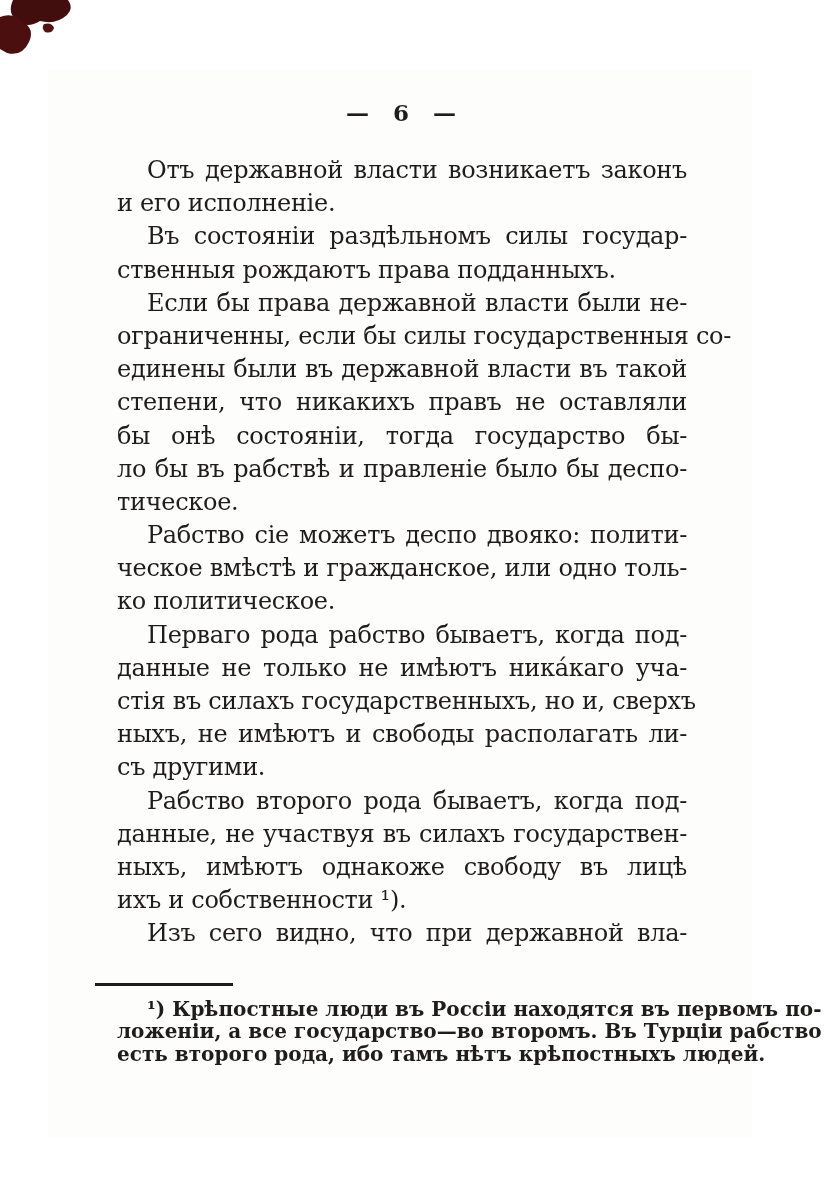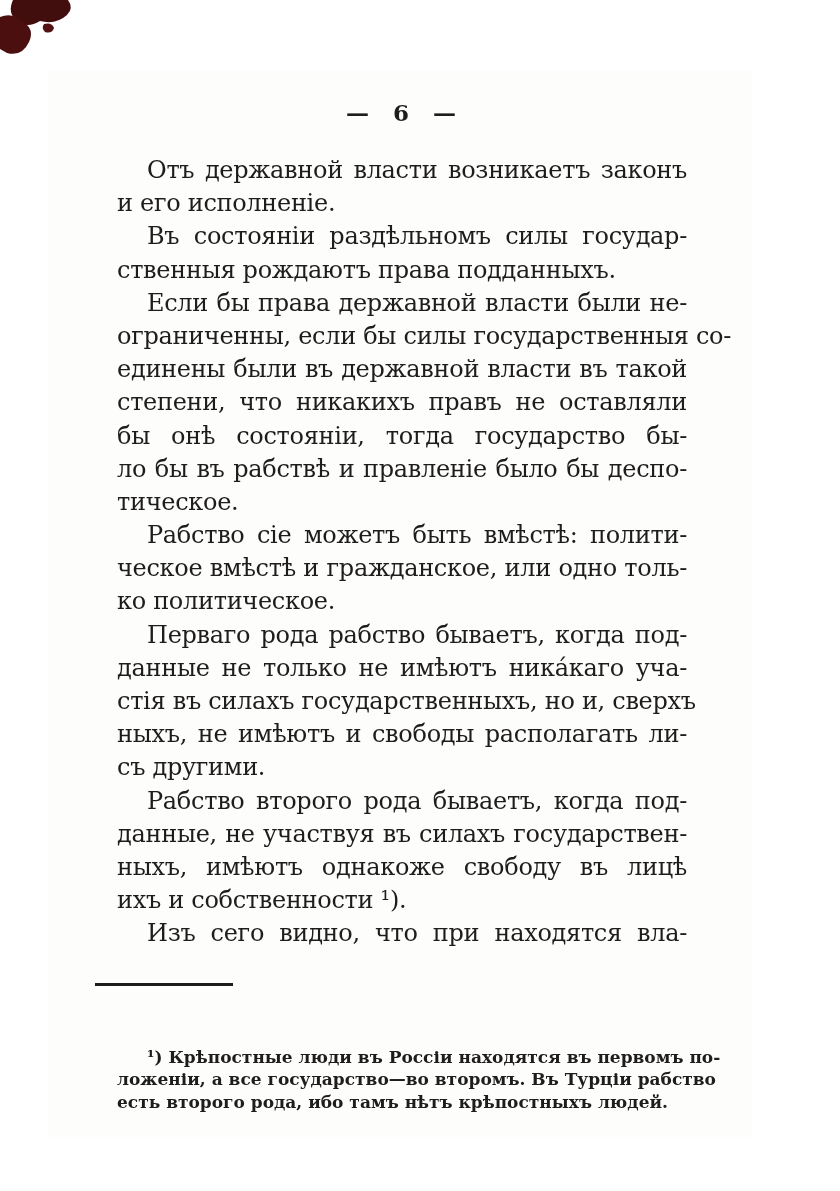--- a/index.html
+++ b/index.html
@@ -58,24 +58,23 @@
   .footnote-rule {
     position: absolute;
     left: 95px; top: 983px;
     width: 138px; height: 3px;
     background: #1f1d1b;
   }
   .footnote {
     position: absolute;
     left: 117px; top: 998px;
     width: 570px;
-    font-size: 17px;
+    font-size: 20px;
     font-weight: bold;
     line-height: 22.3px;
-    margin-top: 48px;
   }
   .footnote .tl { height: 22.3px; }
 </style>
 </head>
 <body>
 
 <div class="stage">
 
   <div class="scan-area"></div>
 
@@ -95,36 +94,36 @@
     <div class="tl end">ственныя рождаютъ права подданныхъ.</div>
 
     <div class="tl jl ind">Если бы права державной власти были не-</div>
     <div class="tl jl">ограниченны, если бы силы государственныя со-</div>
     <div class="tl jl">единены были въ державной власти въ такой</div>
     <div class="tl jl">степени, что никакихъ правъ не оставляли</div>
     <div class="tl jl">бы онѣ состояніи, тогда государство бы-</div>
     <div class="tl jl">ло бы въ рабствѣ и правленіе было бы деспо-</div>
     <div class="tl end">тическое.</div>
 
-    <div class="tl jl ind">Рабство сіе можетъ быть вмѣстѣ: полити-</div>
+    <div class="tl jl ind">Рабство сіе можетъ деспо двояко: полити-</div>
     <div class="tl jl">ческое вмѣстѣ и гражданское, или одно толь-</div>
     <div class="tl end">ко политическое.</div>
 
     <div class="tl jl ind">Перваго рода рабство бываетъ, когда под-</div>
     <div class="tl jl">данные не только не имѣютъ ника́каго уча-</div>
     <div class="tl jl">стія въ силахъ государственныхъ, но и, сверхъ</div>
     <div class="tl jl">ныхъ, не имѣютъ и свободы располагать ли-</div>
     <div class="tl end">съ другими.</div>
 
     <div class="tl jl ind">Рабство второго рода бываетъ, когда под-</div>
     <div class="tl jl">данные, не участвуя въ силахъ государствен-</div>
     <div class="tl jl">ныхъ, имѣютъ однакоже свободу въ лицѣ</div>
     <div class="tl end">ихъ и собственности ¹).</div>
 
-    <div class="tl jl ind">Изъ сего видно, что при находятся вла-</div>
+    <div class="tl jl ind">Изъ сего видно, что при державной вла-</div>
   </div>
 
   <div class="footnote-rule"></div>
 
   <div class="footnote">
     <div class="tl jl ind">¹) Крѣпостные люди въ Россіи находятся въ первомъ по-</div>
     <div class="tl jl">ложеніи, а все государство—во второмъ. Въ Турціи рабство</div>
     <div class="tl end">есть второго рода, ибо тамъ нѣтъ крѣпостныхъ людей.</div>
   </div>
 

